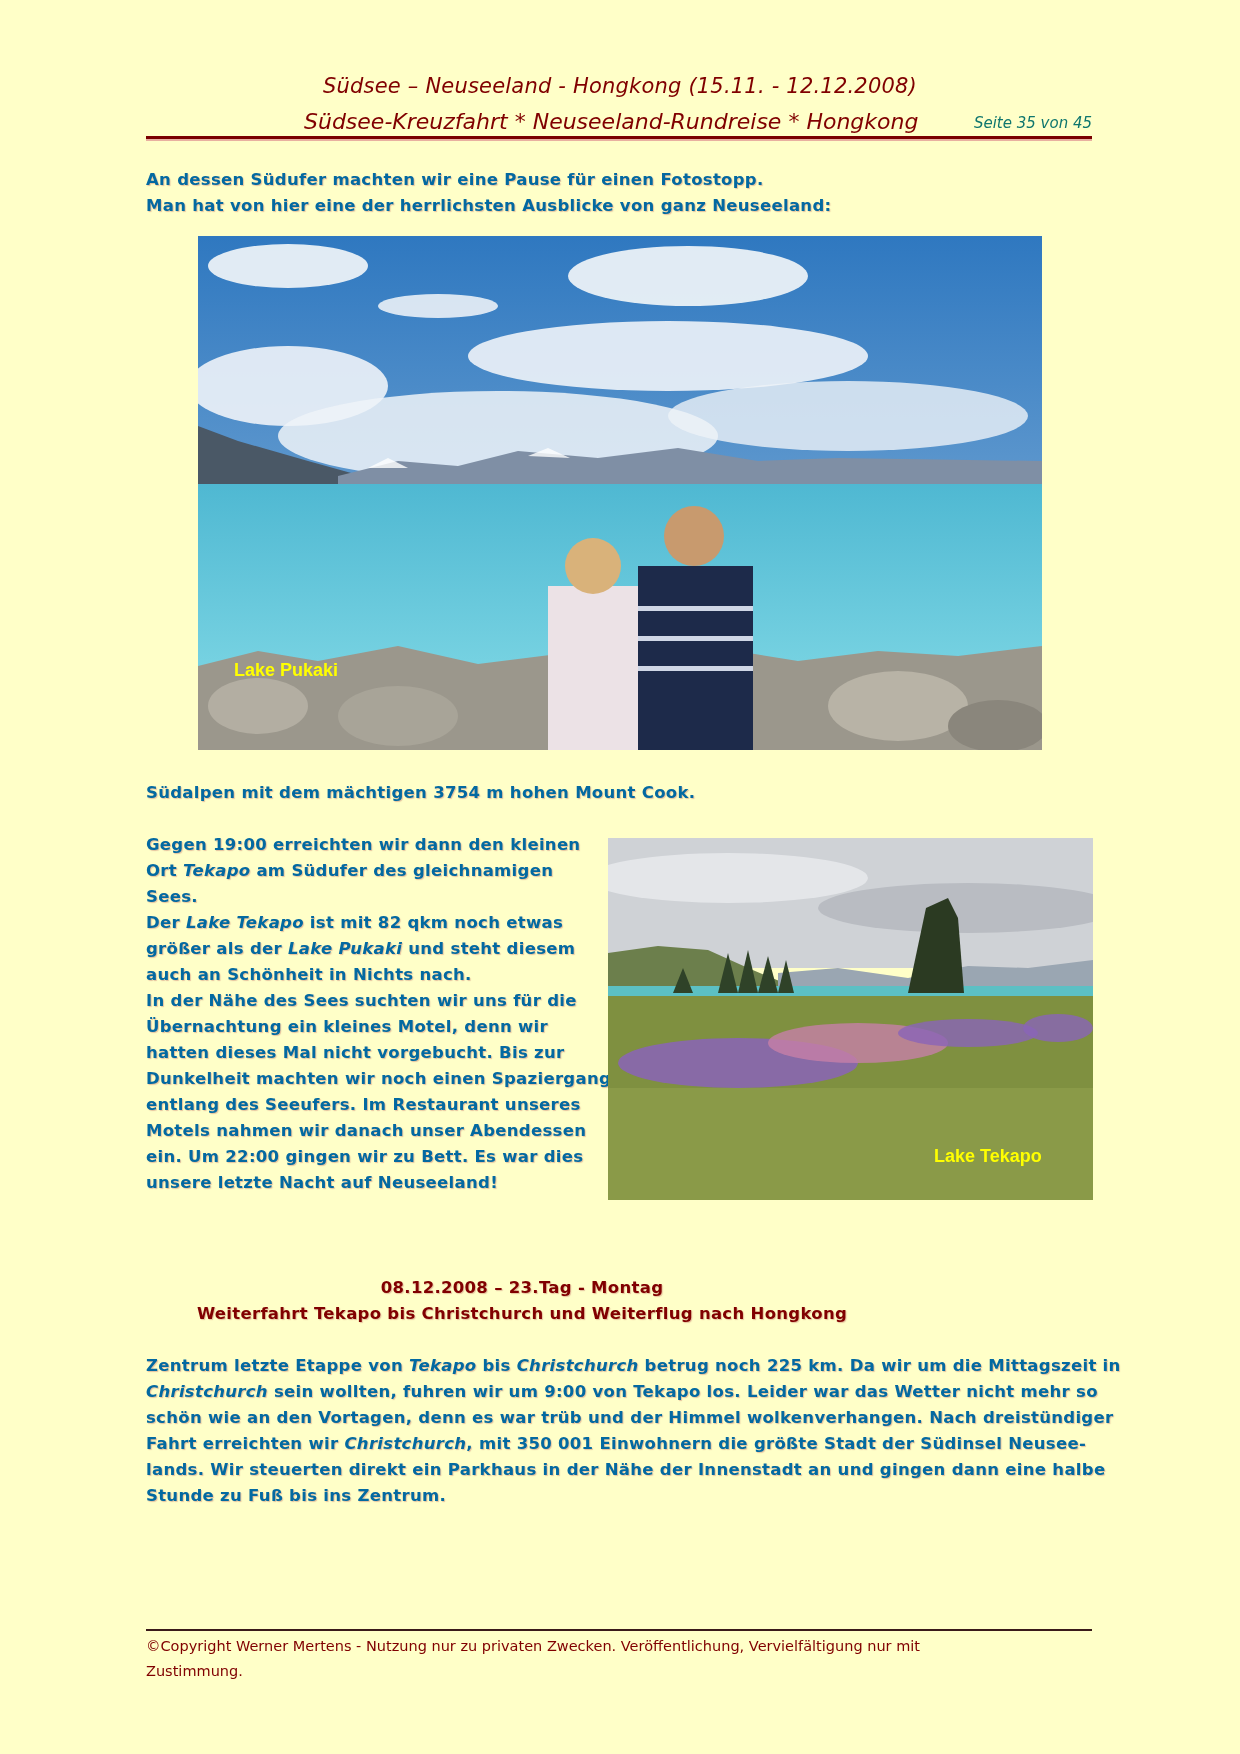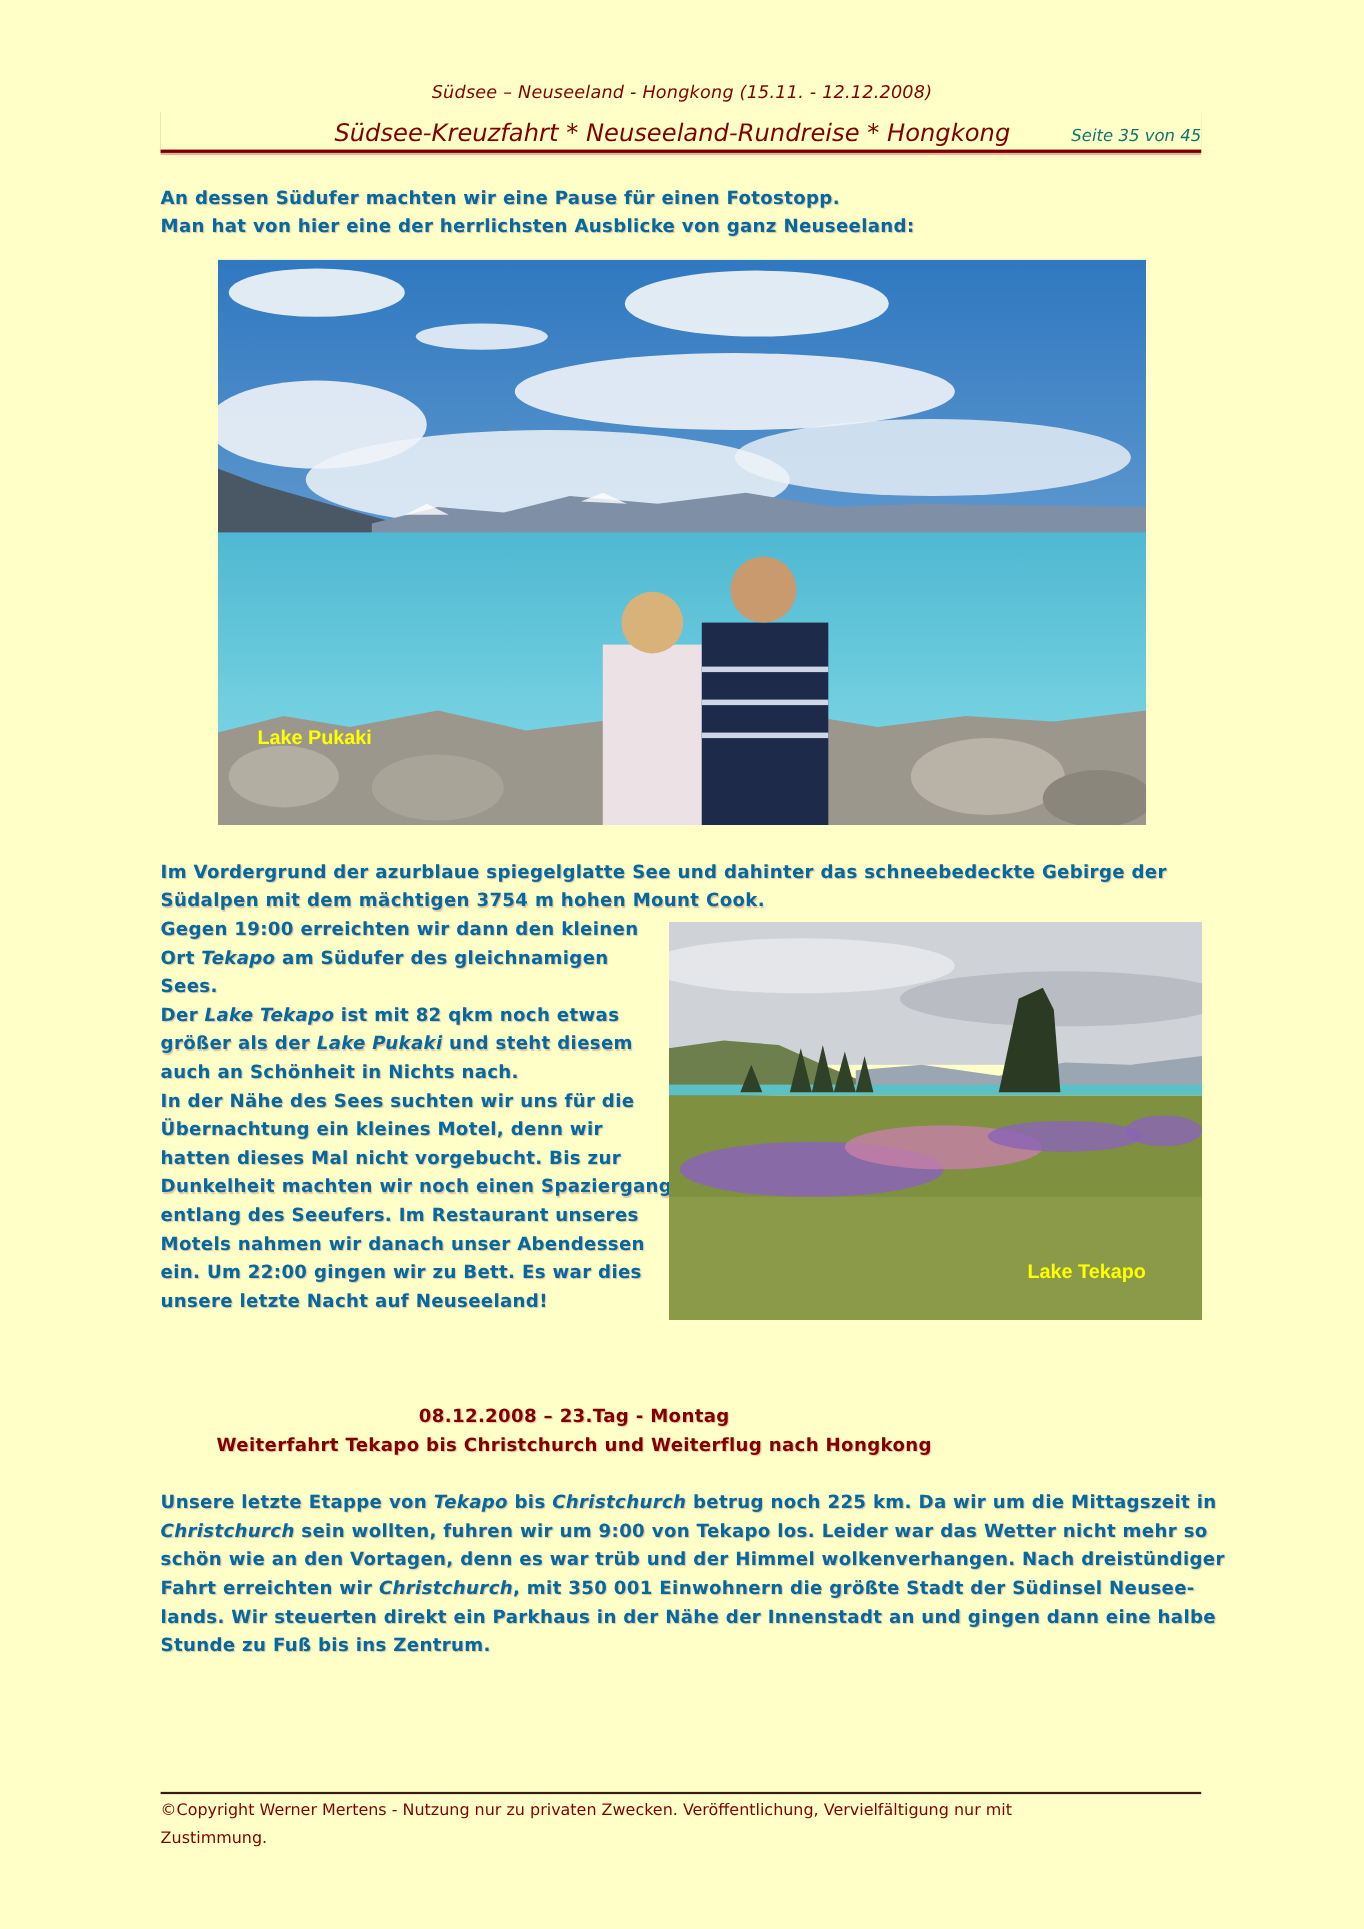--- a/index.html
+++ b/index.html
@@ -8,21 +8,21 @@
       background: #ffffc8;
       position: relative;
       overflow: hidden;
       font-family: "DejaVu Sans", sans-serif;
       color: #800000;
     }
     .hdr-title {
       position: absolute; left: 0; width: 1240px; top: 74px;
       text-align: center;
       font-family: "DejaVu Sans", sans-serif;
-      font-style: italic; font-size: 16px; color: #800000;
+      font-style: italic; font-size: 21px; color: #800000;
       letter-spacing: 0.2px;
     }
     .hdr-line {
       position: absolute; left: 146px; top: 100px; width: 946px; height: 36px;
       border-bottom: 3px solid #7a0000;
       box-shadow: 0 2px 0 #e8b0a0;
     }
     .hdr-sub {
       position: absolute; left: 304px; top: 109px;
       font-style: italic; font-size: 22px; color: #800000;
@@ -112,21 +112,20 @@
     <rect x="440" y="330" width="115" height="184" fill="#1d2a4a"></rect>
     <rect x="440" y="370" width="115" height="5" fill="#cfd6e6"></rect>
     <rect x="440" y="400" width="115" height="5" fill="#cfd6e6"></rect>
     <rect x="440" y="430" width="115" height="5" fill="#cfd6e6"></rect>
     <circle cx="496" cy="300" r="30" fill="#c89a6e"></circle>
   </svg>
   <div class="caption" style="left:36px; top:424px; font-size:18px;">Lake Pukaki</div>
 </div>
 
 <div class="para" style="top:780px;">
-  <div>Im Vordergrund der azurblaue spiegelglatte See und dahinter das schneebedeckte Gebirge der</div>
   <div>Südalpen mit dem mächtigen 3754 m hohen Mount Cook.</div>
 </div>
 
 <div class="para" style="top:832px;">
   <div>Gegen 19:00 erreichten wir dann den kleinen</div>
   <div><span>Ort </span><i>Tekapo</i><span> am Südufer des gleichnamigen</span></div>
   <div>Sees.</div>
   <div><span>Der </span><i>Lake Tekapo</i><span> ist mit 82 qkm noch etwas</span></div>
   <div><span>größer als der </span><i>Lake Pukaki</i><span> und steht diesem</span></div>
   <div>auch an Schönheit in Nichts nach.</div>
@@ -161,21 +160,21 @@
     <ellipse cx="360" cy="195" rx="70" ry="14" fill="#8a64b8" opacity="0.8"></ellipse>
     <ellipse cx="450" cy="190" rx="35" ry="14" fill="#8a64b8" opacity="0.8"></ellipse>
   </svg>
   <div class="caption" style="left:326px; top:308px; font-size:18px;">Lake Tekapo</div>
 </div>
 
 <div class="center" style="top:1275px;">08.12.2008 – 23.Tag - Montag</div>
 <div class="center" style="top:1301px;">Weiterfahrt Tekapo bis Christchurch und Weiterflug nach Hongkong</div>
 
 <div class="para" style="top:1353px;">
-  <div><span>Unsere letzte Etappe von </span><i>Tekapo</i><span> bis </span><i>Christchurch</i><span> betrug noch 225 km. Da wir um die Mittagszeit in</span></div>
+  <div><span>Zentrum letzte Etappe von </span><i>Tekapo</i><span> bis </span><i>Christchurch</i><span> betrug noch 225 km. Da wir um die Mittagszeit in</span></div>
   <div><i>Christchurch</i><span> sein wollten, fuhren wir um 9:00 von Tekapo los. Leider war das Wetter nicht mehr so</span></div>
   <div>schön wie an den Vortagen, denn es war trüb und der Himmel wolkenverhangen. Nach dreistündiger</div>
   <div><span>Fahrt erreichten wir </span><i>Christchurch</i><span>, mit 350 001 Einwohnern die größte Stadt der Südinsel Neusee-</span></div>
   <div>lands. Wir steuerten direkt ein Parkhaus in der Nähe der Innenstadt an und gingen dann eine halbe</div>
   <div>Stunde zu Fuß bis ins Zentrum.</div>
 </div>
 
 <div class="foot-line"></div>
 <div class="foot">
   <div>©Copyright Werner Mertens - Nutzung nur zu privaten Zwecken.  Veröffentlichung, Vervielfältigung nur mit</div>

